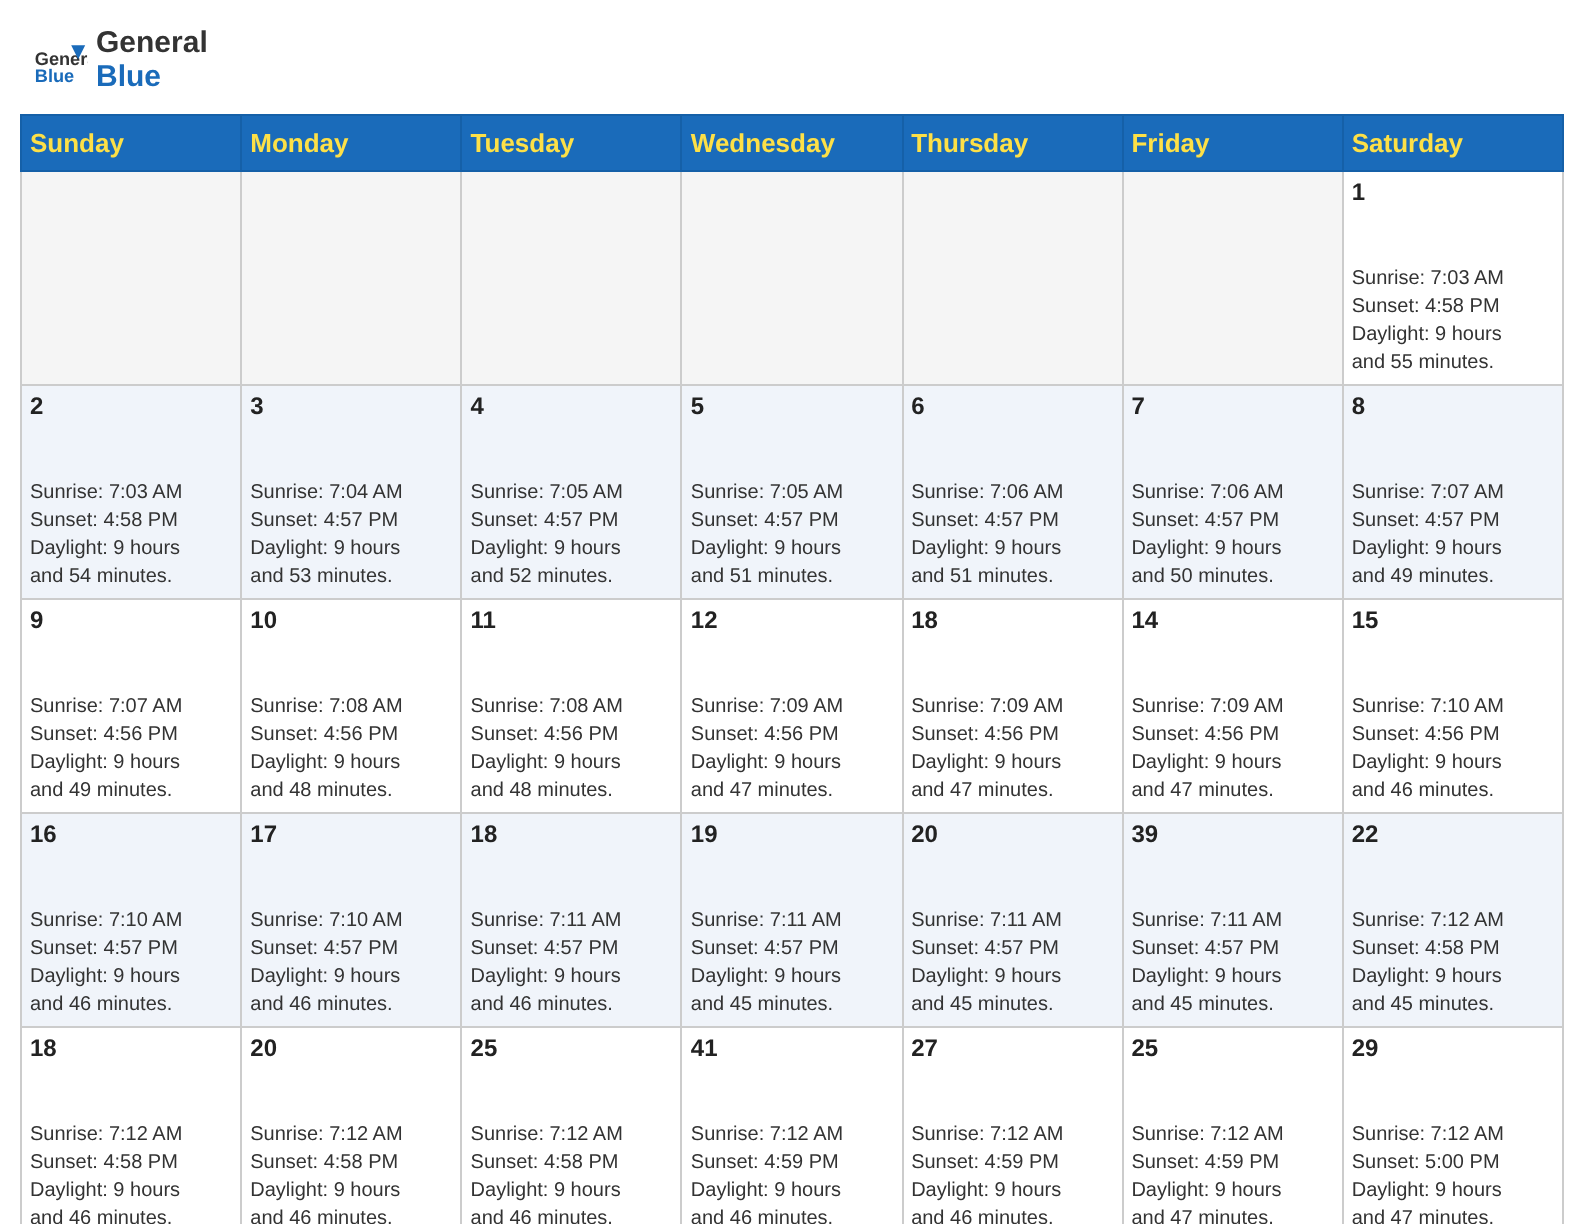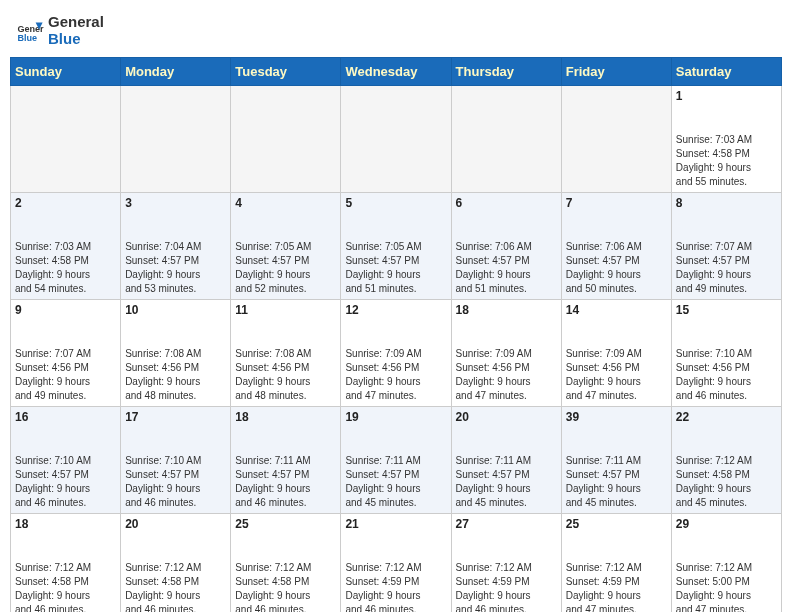--- a/index.html
+++ b/index.html
@@ -38,21 +38,21 @@
       font-size: 14px;
       color: #333;
     }
     .calendar {
       width: 100%;
       border-collapse: collapse;
       border: 1px solid #ccc;
     }
     .calendar th {
       background: #1a6bba;
-      color: #fef9c3;
+      color: #fde047;
       font-size: 13px;
       font-weight: bold;
       padding: 6px 4px;
       text-align: left;
       border: 1px solid #1560a8;
     }
     .calendar td {
       vertical-align: top;
       width: 14.28%;
       border: 1px solid #ccc;
@@ -306,21 +306,21 @@
 and 46 minutes.</div>
         </td>
         <td>
           <span class="day-number">25</span>
           <div class="day-info" style="white-space: pre-line;">Sunrise: 7:12 AM
 Sunset: 4:58 PM
 Daylight: 9 hours
 and 46 minutes.</div>
         </td>
         <td>
-          <span class="day-number">21</span>
+          <span class="day-number">41</span>
           <div class="day-info" style="white-space: pre-line;">Sunrise: 7:12 AM
 Sunset: 4:59 PM
 Daylight: 9 hours
 and 46 minutes.</div>
         </td>
         <td>
           <span class="day-number">27</span>
           <div class="day-info" style="white-space: pre-line;">Sunrise: 7:12 AM
 Sunset: 4:59 PM
 Daylight: 9 hours

